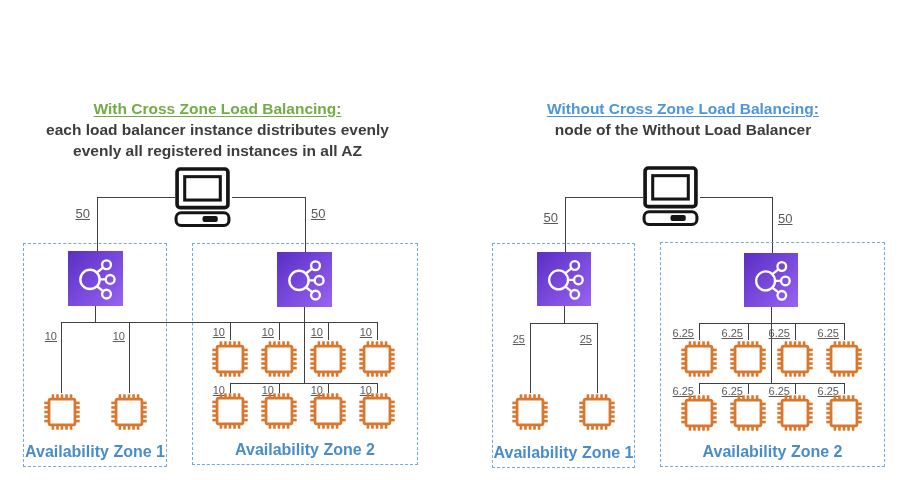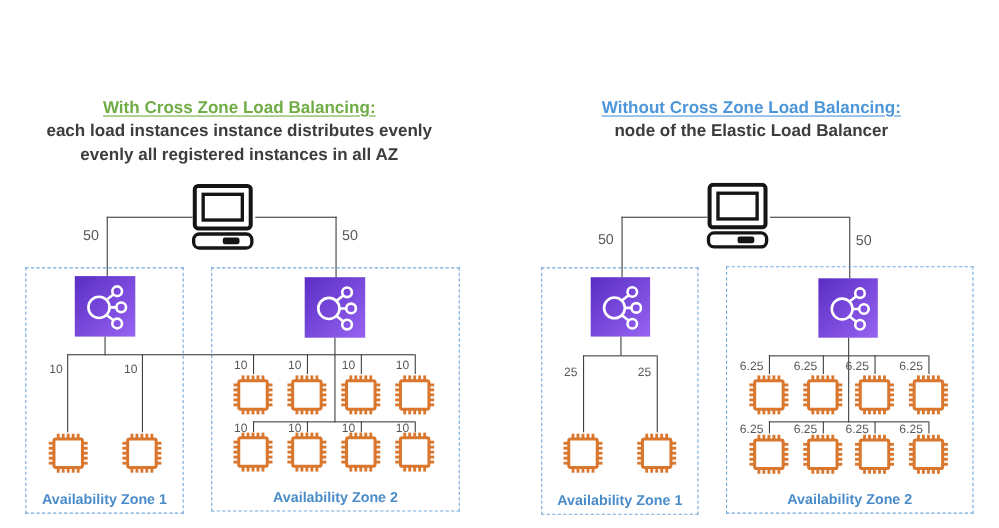--- a/index.html
+++ b/index.html
@@ -4,43 +4,43 @@
 <style>
   html,body{margin:0;padding:0;background:#fff;}
   .stage{
     position:relative;width:908px;height:480px;background:#ffffff;overflow:hidden;
     font-family:"Liberation Sans",sans-serif;
   }
   .title{
     position:absolute;left:28px;top:14px;margin:0;
     font-size:37px;font-weight:400;letter-spacing:.5px;color:#595b5c;
   }
-  .caption{position:absolute;top:88px;text-align:center;font-weight:bold;font-size:15.5px;color:#3d3d3d;line-height:21px;}
+  .caption{position:absolute;top:98px;text-align:center;font-weight:bold;font-size:15.5px;color:#3d3d3d;line-height:21px;}
   .caption .head{text-decoration:underline;text-underline-offset:2px;}
   .caption .head.green{color:var(--heading-left,#70AD47);}
   .caption .head.blue{color:var(--heading-right,#4D96D9);text-align:center;}
   .az{
     position:absolute;border:1.6px dashed var(--az-border,#74A9DC);
     box-sizing:border-box;background:transparent;
   }
   .az-label{
     position:absolute;left:0;right:0;bottom:5px;text-align:center;
-    color:var(--az-label,#4A8CC9);font-size:13px;font-weight:bold;
+    color:var(--az-label,#4A8CC9);font-size:16px;font-weight:bold;
   }
   .ln{position:absolute;background:var(--line,#404040);}
   .ln.h{height:1.4px;}
   .ln.v{width:1.4px;}
   .lb{
     position:absolute;
     background:linear-gradient(135deg,var(--lb-gradient-start,#5A2EC4) 0%,var(--lb-gradient-end,#9763F2) 100%);
   }
   .lb svg{position:absolute;inset:0;width:100%;height:100%;}
   .chip{position:absolute;color:var(--chip,#D9772F);}
   .comp{position:absolute;}
-  .num{position:absolute;width:30px;color:#595959;font-size:11px;text-align:right;}
+  .num{position:absolute;width:30px;color:#595959;font-size:11px;text-align:right;text-decoration:underline;}
   .num.lg{font-size:13px;}
   .num.tl{text-align:left;}
   .defs{position:absolute;width:0;height:0;overflow:hidden;}
 </style>
 </head>
 <body>
 
 <svg class="defs" aria-hidden="true">
   <defs>
     <symbol id="sym-computer" viewBox="0 0 60 60">
@@ -86,26 +86,26 @@
       <rect x="7" y="7" width="30" height="30" rx="2" fill="#ffffff" stroke="currentColor" stroke-width="3.2"></rect>
     </symbol>
   </defs>
 </svg>
 
 <div class="stage">
 
 
   <div class="caption" style="left:0;width:435px;">
     <div class="head green">With Cross Zone Load Balancing:</div>
-    <div>each load instances instance distributes evenly</div>
+    <div>each load balancer instance distributes evenly</div>
     <div>evenly all registered instances in all AZ</div>
   </div>
   <div class="caption" style="left:468px;width:430px;">
     <div class="head blue">Without Cross Zone Load Balancing:</div>
-    <div>node of the Elastic Load Balancer</div>
+    <div>node of the Without Load Balancer</div>
   </div>
 
   <svg class="comp" style="left:172px;top:167px;" width="61" height="61" viewBox="0 0 60 60">
       <use href="#sym-computer"></use>
     </svg>
 
   <div class="ln h" style="left:97px;top:197px;width:78px;"></div>
   <div class="ln v" style="left:97px;top:197px;height:55px;"></div>
   <div class="ln h" style="left:232px;top:197px;width:74px;"></div>
   <div class="ln v" style="left:305px;top:197px;height:56px;"></div>

